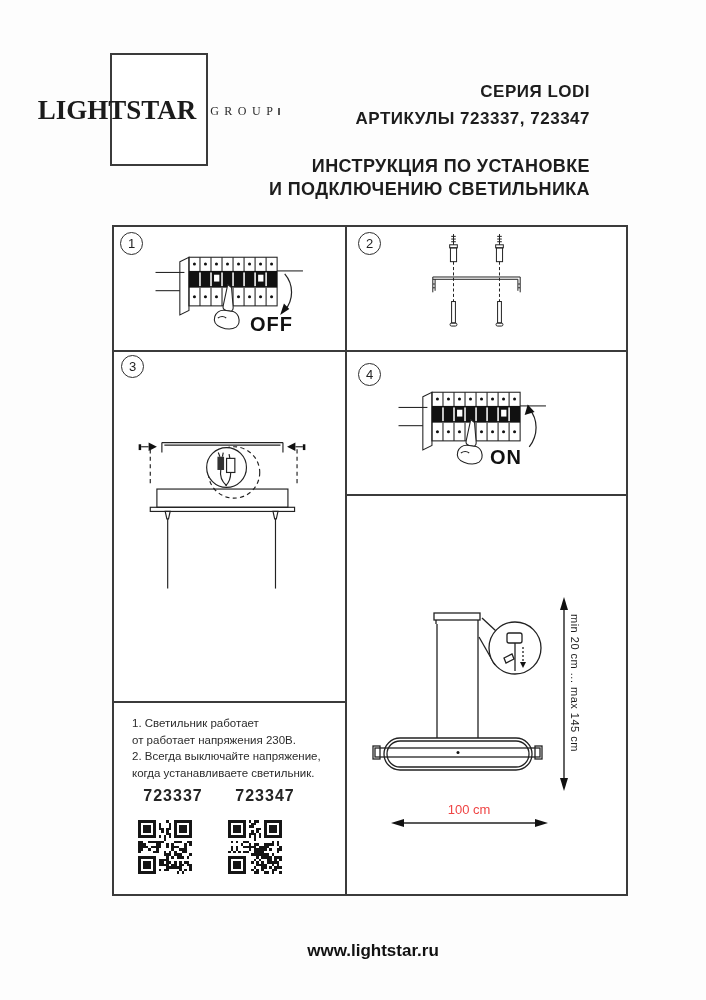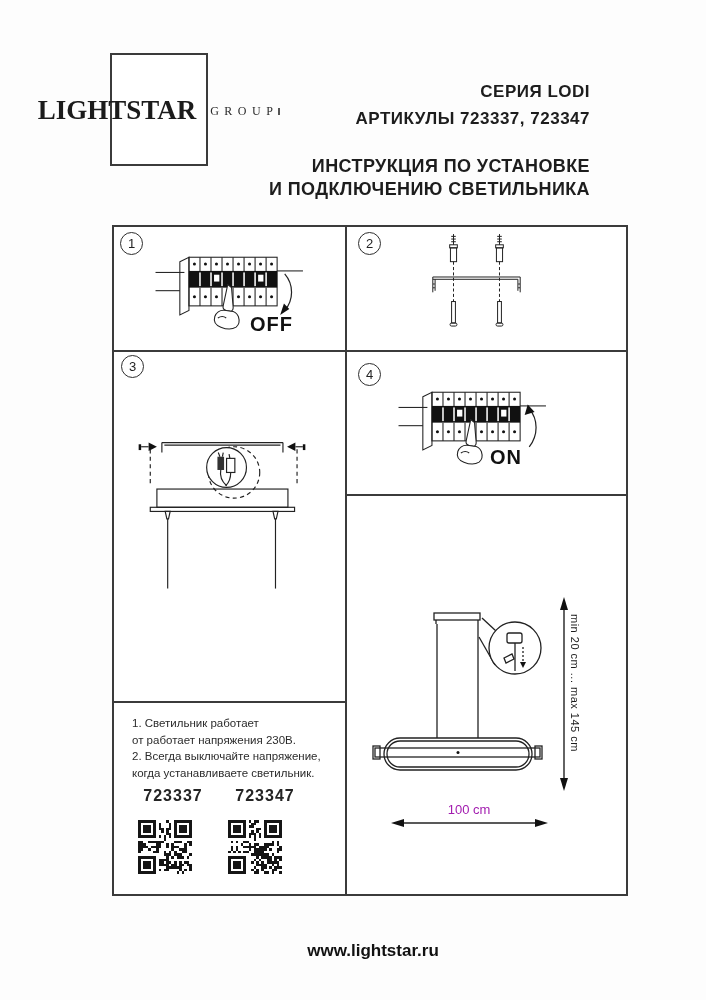--- a/index.html
+++ b/index.html
@@ -40,21 +40,21 @@
   .sw-label{position:absolute;font-size:20px;font-weight:600;letter-spacing:1px;color:#111;}
   
   .notes-text{position:absolute;left:18px;top:12px;font-size:11.5px;line-height:16.5px;color:#2b2b2b;}
   .art{position:absolute;top:84px;width:82px;text-align:center;font-size:16px;font-weight:bold;letter-spacing:1px;color:#242424;}
   .art-1{left:18px;} .art-2{left:110px;}
   .qr{position:absolute;top:117px;width:54px;height:54px;}
   .qr-1{left:24px;} .qr-2{left:114px;}
   
   .dim-h{position:absolute;left:222px;top:118px;height:170px;writing-mode:vertical-rl;
          font-size:11px;letter-spacing:.5px;color:#1d1d1d;white-space:nowrap;}
-  .dim-w{position:absolute;left:77px;top:306px;width:90px;text-align:center;font-size:13px;color:#a21caf;}
+  .dim-w{position:absolute;left:77px;top:306px;width:90px;text-align:center;font-size:13px;color:#ef4444;}
   
   .footer{position:absolute;left:0;right:0;top:941px;text-align:center;font-size:17px;font-weight:bold;color:#111;padding-left:40px;}
   svg{display:block;}
 </style>
 </head>
 <body>
 
 <div class="page">
 
   <div class="logo-box">

